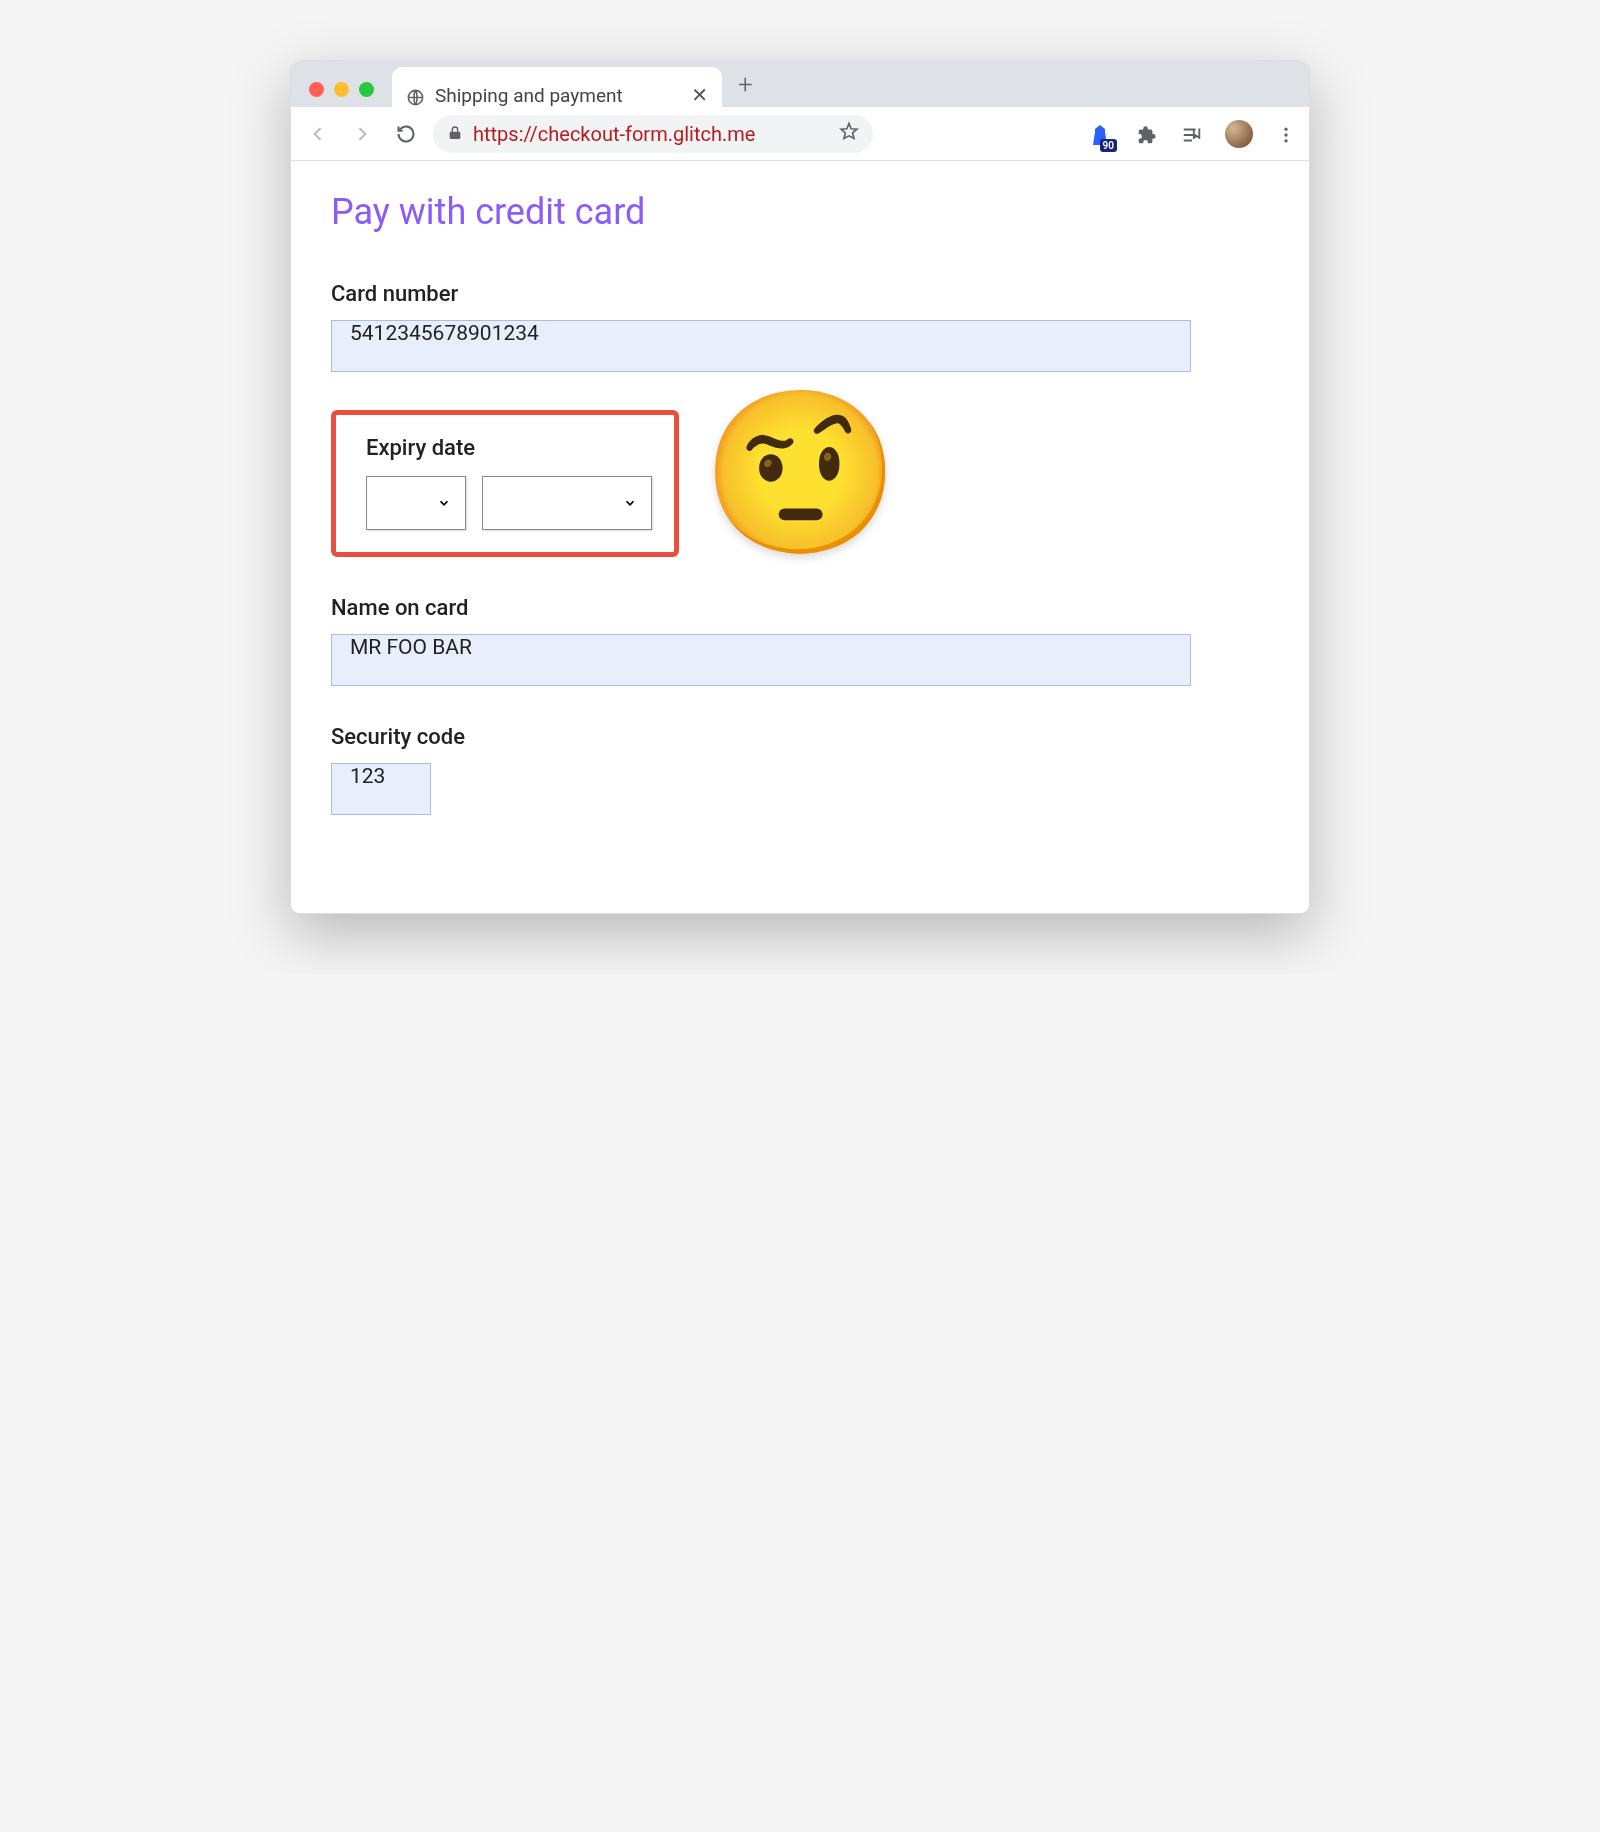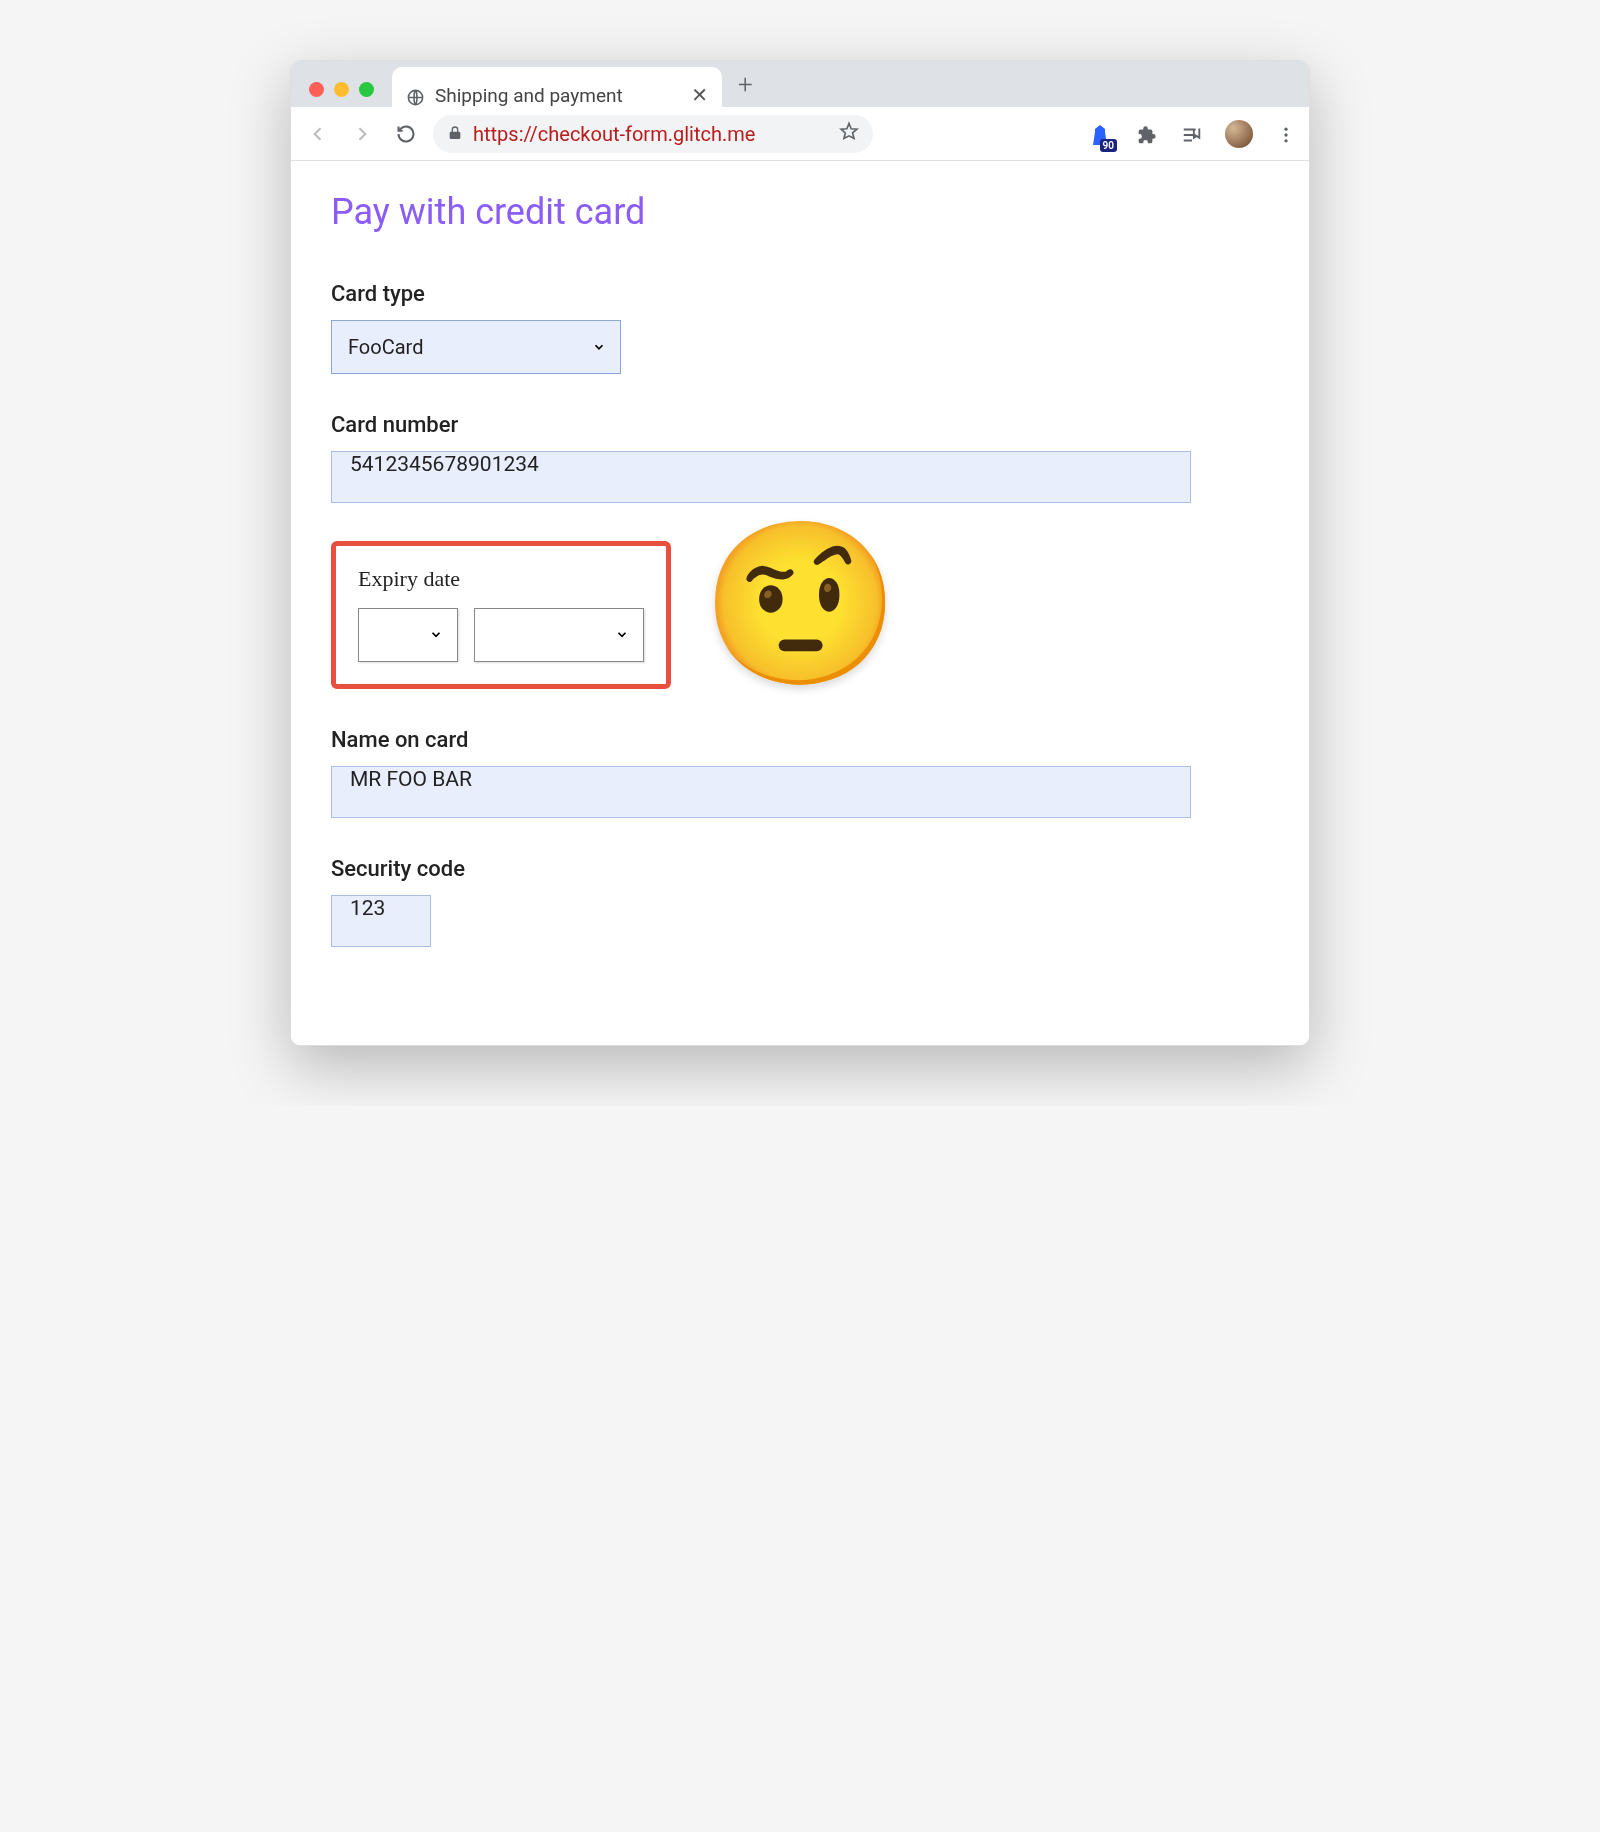--- a/index.html
+++ b/index.html
@@ -161,24 +161,23 @@
       display: flex;
       align-items: flex-start;
       width: 860px;
       max-width: 100%;
     }
     .text-input.small { width: 100px; }
     .expiry-block {
       position: relative;
       border: 5px solid #e94f3e;
       border-radius: 6px;
-      padding: 20px 22px 22px 22px;
+      padding: 20px 22px 22px 30px;
       display: inline-block;
       margin-bottom: 10px;
-      font-family: Liberation Serif, serif;
     }
     .expiry-selects { display: flex; gap: 16px; margin-top: 16px; }
     .expiry-selects .select { min-width: 100px; }
     .expiry-selects .select.wide { min-width: 170px; }
     .emoji-face {
       position: absolute;
       left: 370px;
       top: -16px;
       font-size: 160px;
       line-height: 1;
@@ -265,31 +264,20 @@
               <circle cx="12" cy="19" r="2"></circle>
             </svg>
         </div>
       </div>
     </div>
   </div>
 
   <div class="content">
     <h1 class="page-title">Pay with credit card</h1>
 
-    <div class="field">
-      <div class="field-label">Card type</div>
-      <div class="select">
-        <span>FooCard</span>
-        <span class="caret">
-          <svg viewBox="0 0 24 24" fill="none" stroke="#000" stroke-width="3">
-              <path d="M6 9l6 6 6-6"></path>
-            </svg>
-        </span>
-      </div>
-    </div>
 
     <div class="field">
       <div class="field-label">Card number</div>
       <div class="text-input">
         <span>5412345678901234</span>
       </div>
     </div>
 
     <div class="expiry-wrapper">
       <div class="expiry-block">

